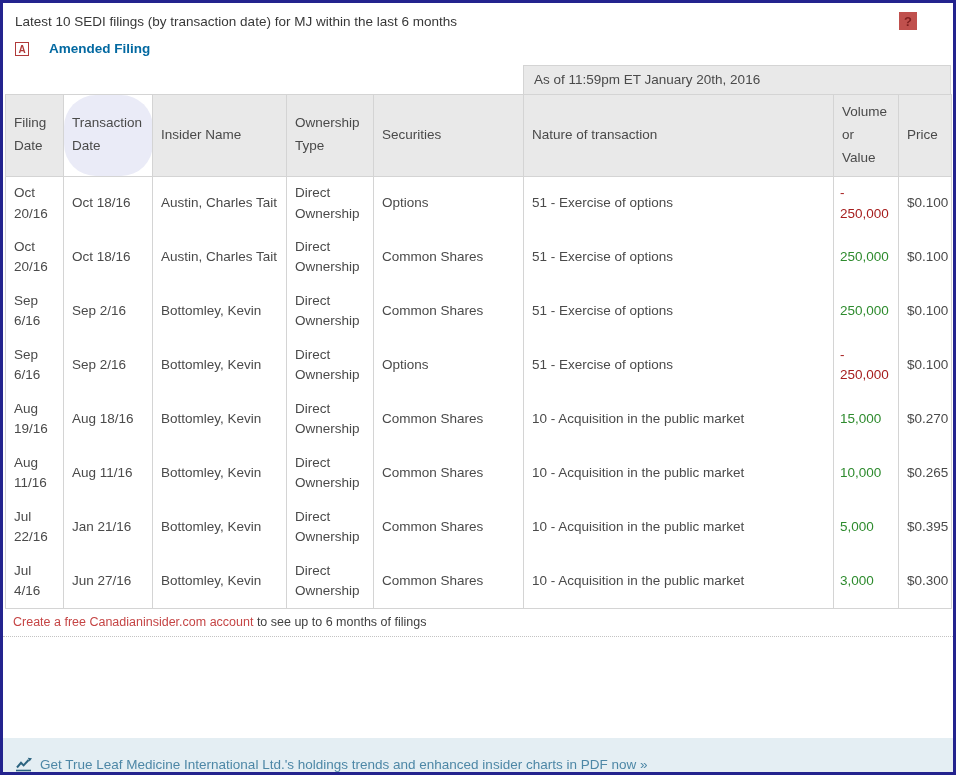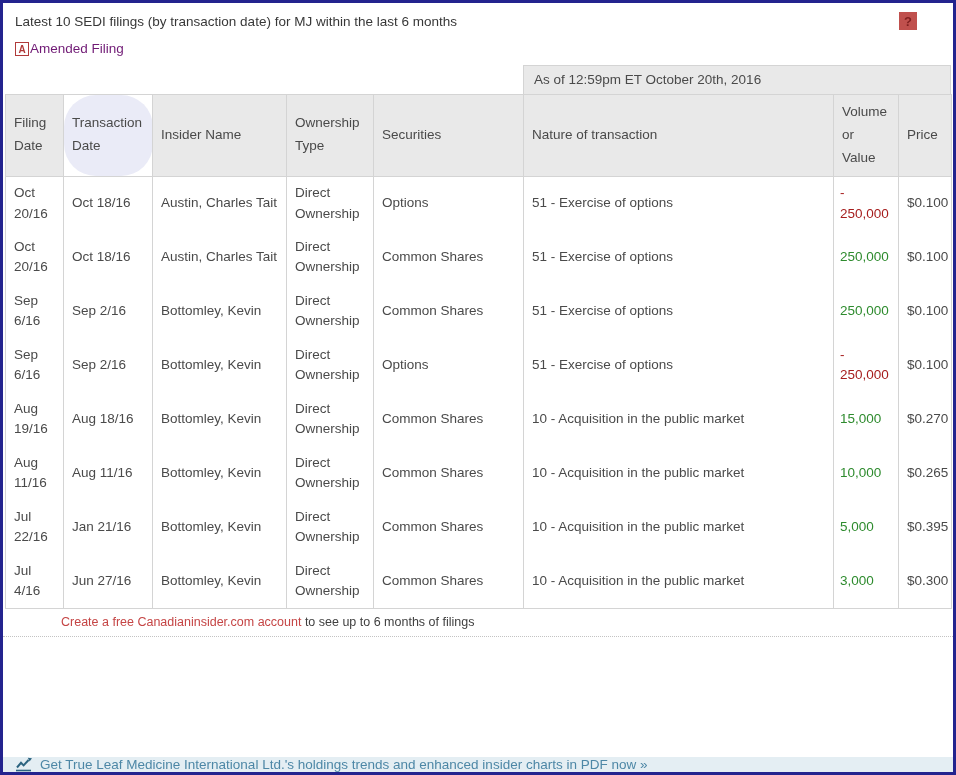--- a/index.html
+++ b/index.html
@@ -14,60 +14,60 @@
     border:3px solid var(--frame);background:#fff;overflow:hidden;
   }
   .title-row{display:flex;justify-content:space-between;align-items:flex-start;margin:9px 12px 0 12px;}
   .title{font-size:13.5px;color:#383838;line-height:19px;}
   .help-btn{width:18px;height:18px;margin-right:24px;background:var(--help-bg);
     color:#7e1f1f;font-size:13px;font-weight:bold;border:none;cursor:pointer;
     display:flex;align-items:center;justify-content:center;}
   .amended-row{display:flex;align-items:center;margin:10px 12px 0 12px;}
   .amended-badge{display:inline-block;width:14px;height:14px;border:1px solid #b03a3a;
     color:#b03a3a;font-size:10px;font-weight:bold;text-align:center;line-height:13px;background:#fff;}
-  .amended-label{margin-left:1px;font-size:13.5px;color:#701a75;}
+  .amended-label{margin-left:20px;font-size:13.5px;color:#0369a1;font-weight:bold;}
   .asof{margin:9px 2px 0 520px;height:29px;background:var(--hdr-bg);
     border:1px solid var(--line);border-bottom:none;
     font-size:13.5px;color:var(--txt);line-height:27px;padding-left:10px;}
   table{width:946px;margin:0 2px;border-collapse:collapse;table-layout:fixed;}
   th{background:var(--hdr-bg);border:1px solid var(--line);font-weight:normal;
     text-align:left;vertical-align:middle;padding:6px 8px;height:70px;
     font-size:13.5px;color:var(--txt);line-height:1.7;}
   th.sort-col{background:var(--sort-bg);border-radius:32px;}
   td{border-left:1px solid var(--line);border-right:1px solid var(--line);
     vertical-align:middle;padding:6px 8px;height:54px;
     font-size:13.5px;color:var(--txt);line-height:1.5;background:#fff;}
   tbody tr:last-child td{border-bottom:1px solid var(--line);}
   td.vol{white-space:pre-line;padding-left:6px;}
   td.vol.pos{color:var(--green);}
   td.vol.neg{color:var(--red);}
   .footer-note{margin:6px 10px 0 10px;font-size:12.5px;color:#3f3f3f;}
-  .footer-note a{color:var(--link-red);text-decoration:none;cursor:pointer;margin-left:48px;}
+  .footer-note a{color:var(--link-red);text-decoration:none;cursor:pointer;}
   .dotted-sep{margin:7px 0 0 0;border:none;border-top:1px dotted #c3c3c3;}
-  .promo-bar{position:absolute;left:0;right:0;bottom:0;height:15px;
-    background:var(--promo-bg);display:flex;align-items:flex-start;padding-left:12px;cursor:pointer;}
+  .promo-bar{position:absolute;left:0;right:0;bottom:0;height:34px;
+    background:var(--promo-bg);display:flex;align-items:flex-end;padding-left:12px;cursor:pointer;}
   .promo-bar a{color:var(--promo-txt);font-size:13.5px;text-decoration:none;}
   .trend-icon{margin-right:7px;display:flex;align-items:center;}
 </style>
 </head>
 <body>
 
 <div class="widget">
 
   <div class="title-row">
     <div class="title">Latest 10 SEDI filings (by transaction date) for MJ within the last 6 months</div>
     <button class="help-btn">?</button>
   </div>
 
   <div class="amended-row">
     <span class="amended-badge">A</span>
     <span class="amended-label">Amended Filing</span>
   </div>
 
-  <div class="asof">As of 12:59pm ET October 20th, 2016</div>
+  <div class="asof">As of 11:59pm ET January 20th, 2016</div>
 
   <table>
     <colgroup>
       <col style="width:58px">
         <col style="width:89px">
         <col style="width:134px">
         <col style="width:87px">
       <col style="width:150px">
         <col style="width:310px">
         <col style="width:65px">

